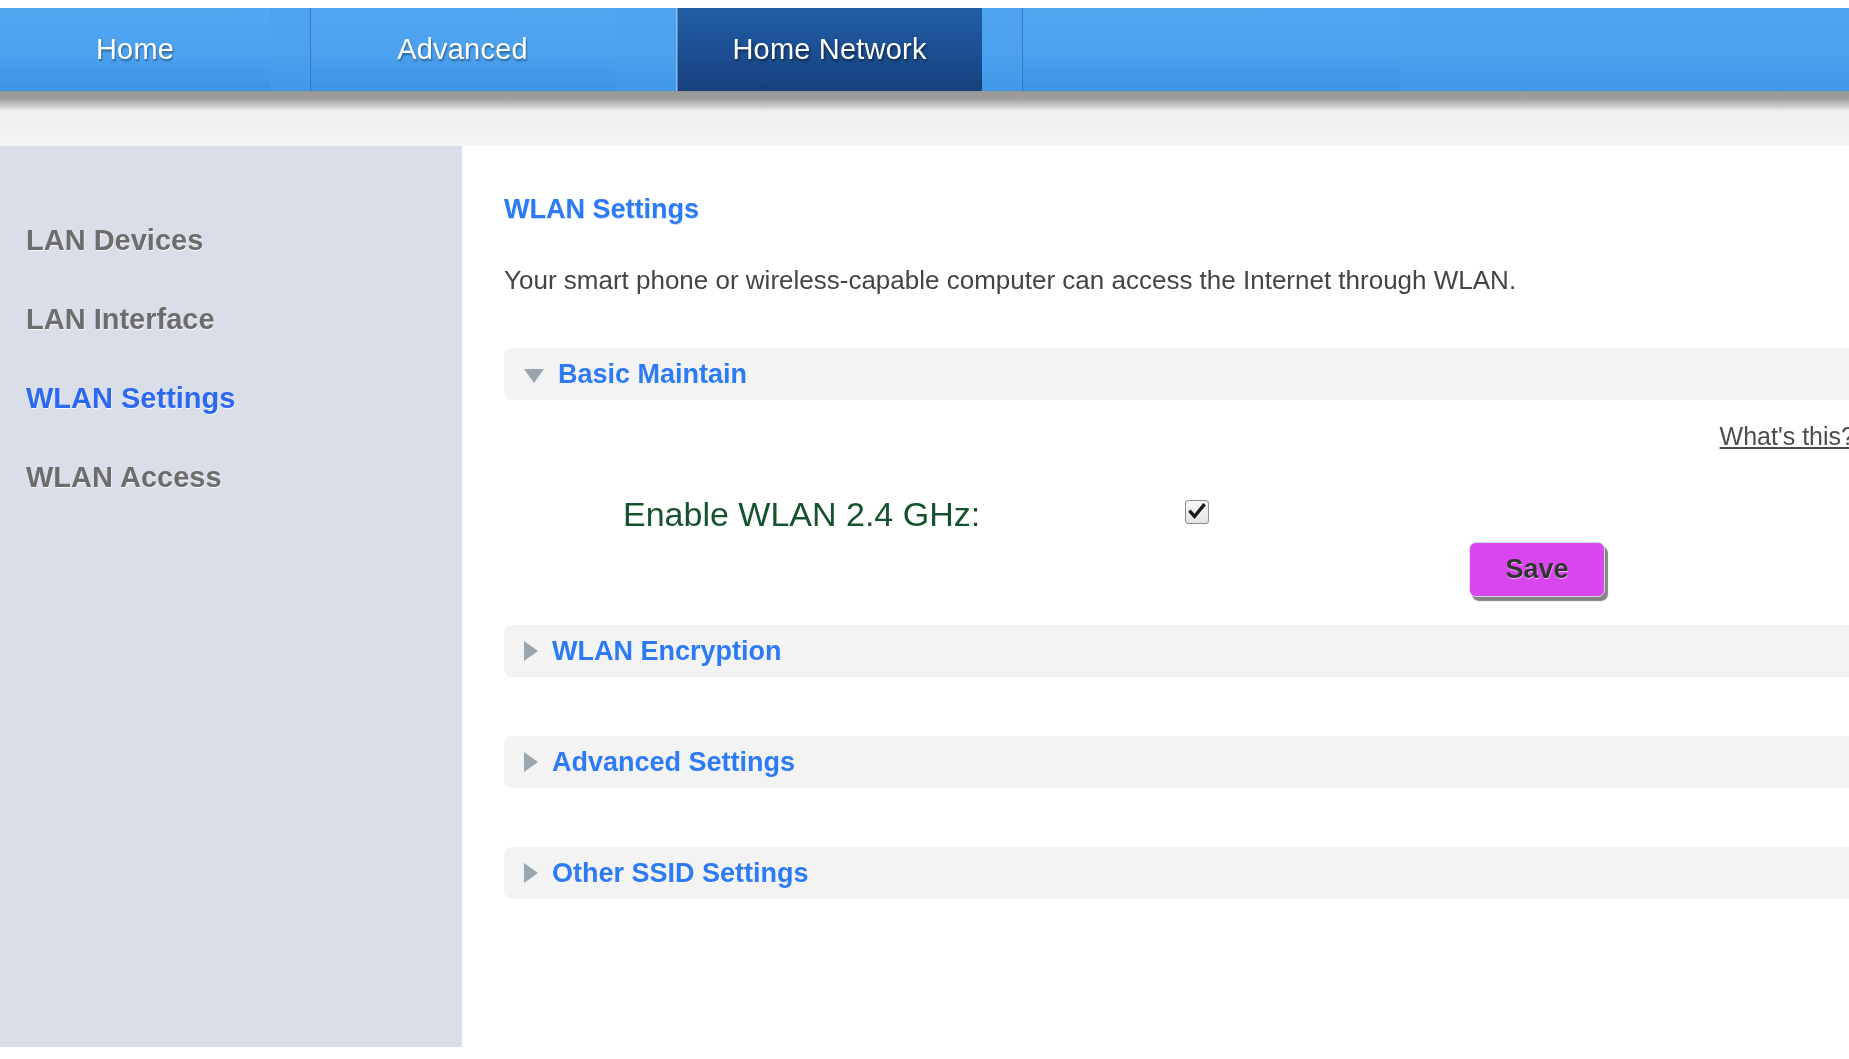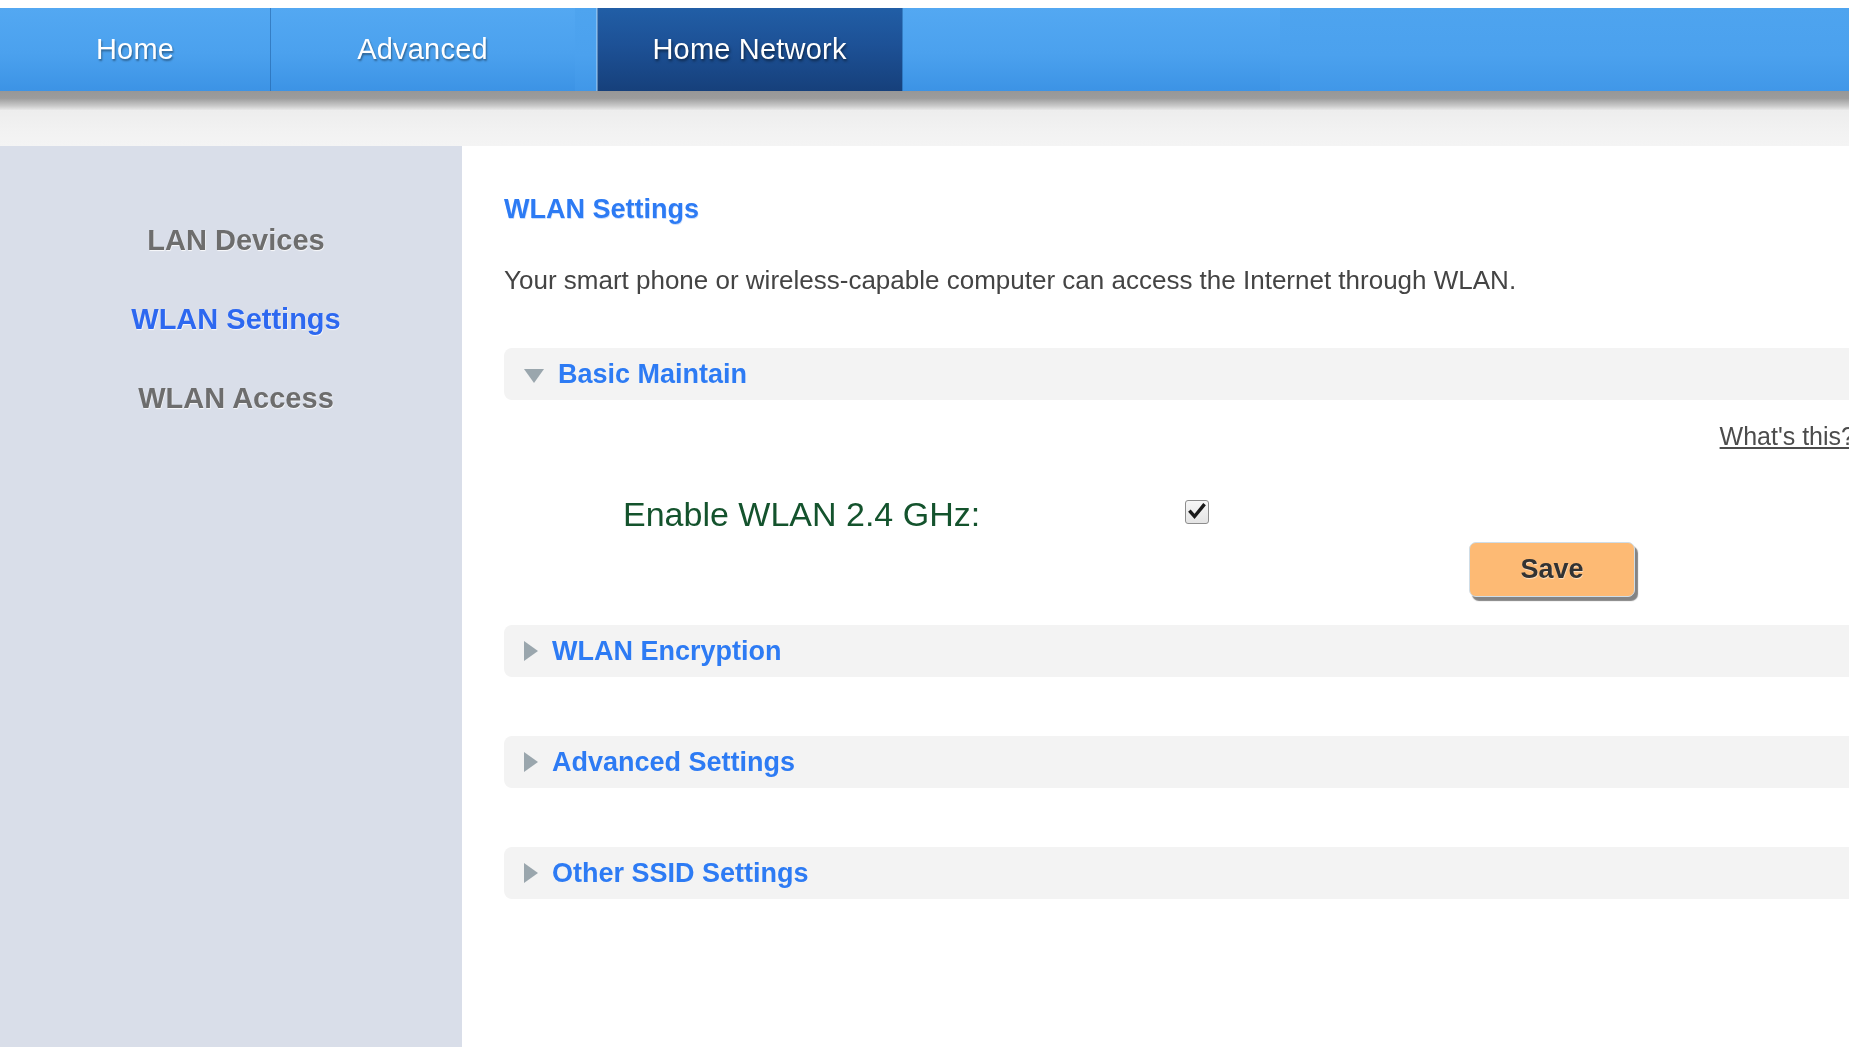--- a/index.html
+++ b/index.html
@@ -22,20 +22,21 @@
     width: 1849px;
     height: 110px;
   }
   #topnav {
     position: absolute;
     left: 0; top: 8px;
     width: 1849px;
     height: 94px;
     display: flex;
     background: linear-gradient(to bottom, #4ea4ef 0%, #4ba1ee 50%, #3d94e6 100%);
+    gap: 40px;
   }
   .nav-tab {
     position: relative;
     display: flex;
     align-items: center;
     justify-content: center;
     height: 83px;
     box-sizing: border-box;
     color: #ffffff;
     font-size: 29px;
@@ -84,21 +85,20 @@
     width: 1849px;
     height: 913px;
     background: #ffffff;
   }
   #sidebar {
     position: absolute;
     left: 0; top: 0;
     width: 462px;
     height: 901px;
     background: #d9dee9;
-    text-align: center;
   }
   #sidebar-list {
     position: absolute;
     left: 26px;
     top: 78px;
     width: 420px;
   }
   .side-item {
     font-size: 29px;
     font-weight: bold;
@@ -217,22 +217,22 @@
     border-radius: 3px;
     background: linear-gradient(to bottom, #f7f7f7 0%, #e4e4e4 100%);
     box-sizing: border-box;
     cursor: pointer;
   }
   #enable-checkbox svg { display: block; }
 
   #save-button {
     position: absolute;
     left: 965px; top: 142px;
-    width: 166px; height: 55px;
-    background: #fdba74;
+    width: 136px; height: 55px;
+    background: #d946ef;
     border: 1px solid #cfdde7;
     border-radius: 7px;
     box-shadow: 3px 4px 1px rgba(110,110,110,0.85);
     display: flex;
     align-items: center;
     justify-content: center;
     font-size: 27px;
     font-weight: bold;
     color: #333333;
     box-sizing: border-box;
@@ -265,20 +265,23 @@
   <div id="nav-gap"></div>
 </div>
 
 <div id="page">
 
   <div id="sidebar">
     <div id="sidebar-list">
       <div class="side-item">
         <span>LAN Devices</span>
       </div>
+      <div class="side-item">
+        <span>LAN Interface</span>
+      </div>
       <div class="side-item active">
         <span>WLAN Settings</span>
       </div>
       <div class="side-item">
         <span>WLAN Access</span>
       </div>
     </div>
   </div>
 
   <div id="content">

